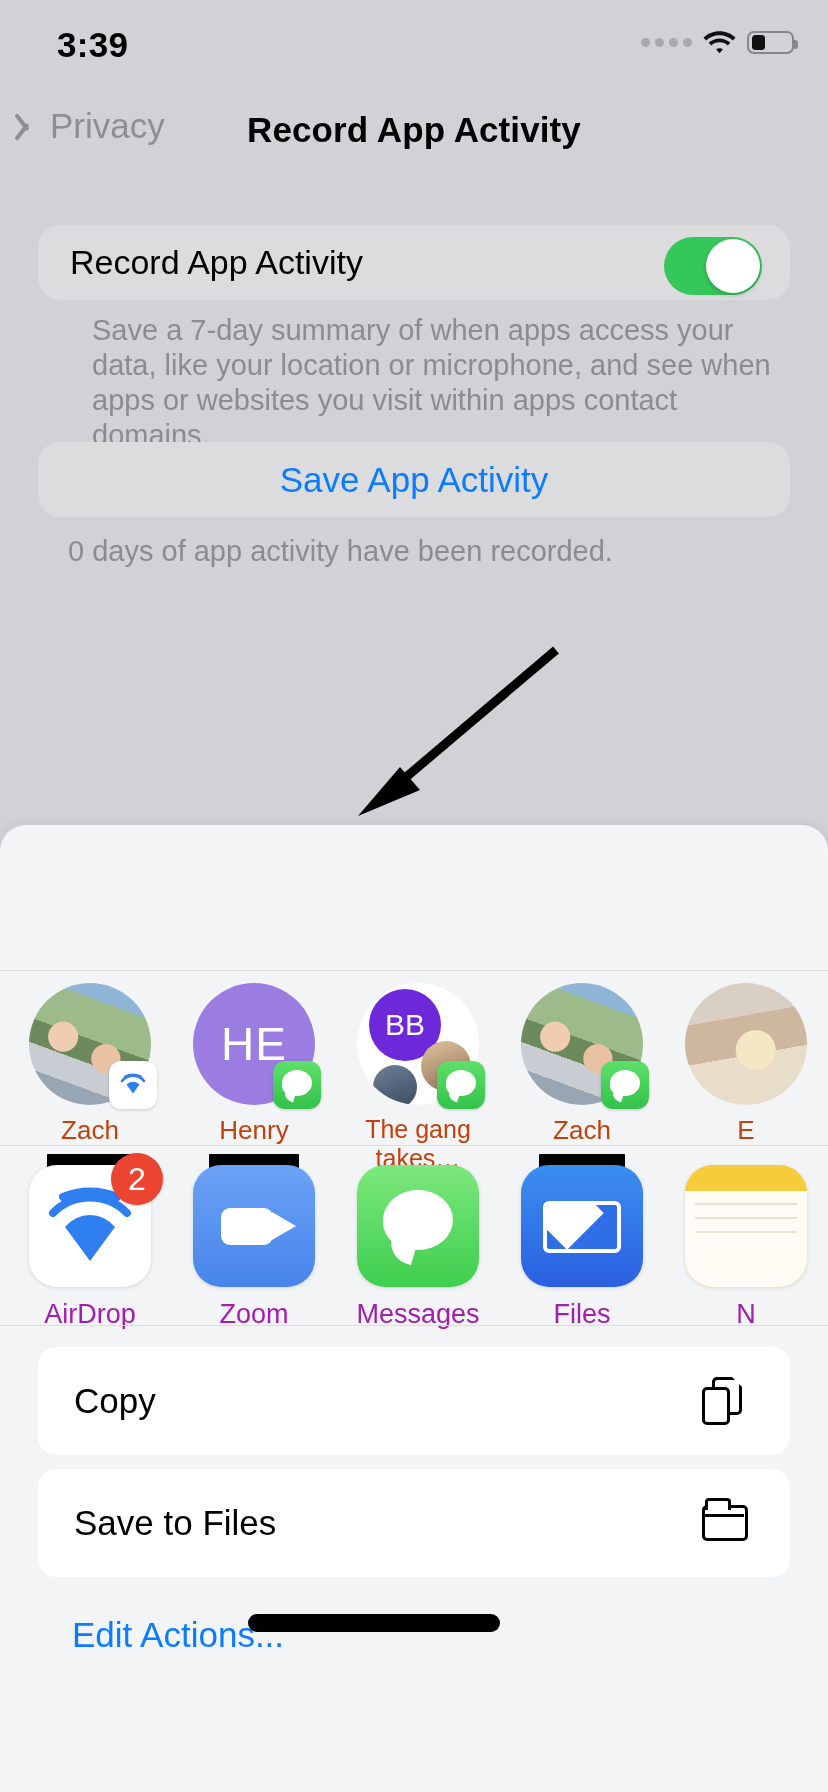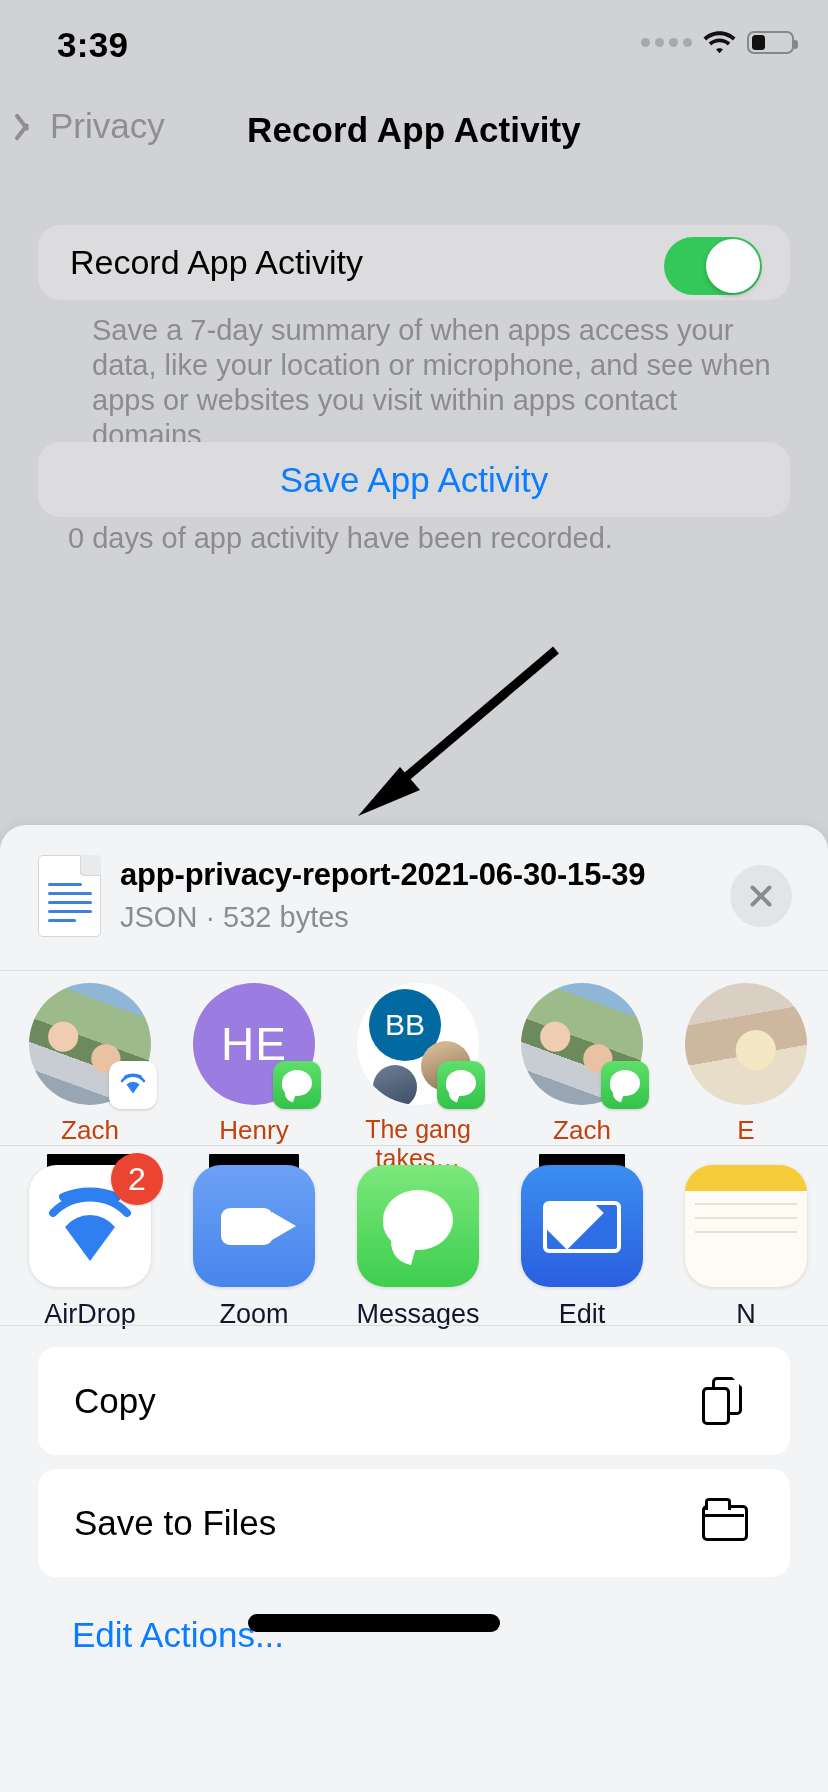--- a/index.html
+++ b/index.html
@@ -85,21 +85,21 @@
   }
   .footnote{
     position:absolute; left:68px; width:700px;
     font-size:29px; line-height:35px; color:#8b8b90;
   }
   .footnote-1{ top:313px;margin-left:24px; }
   .card-btn{
     top:442px; height:75px; display:flex; align-items:center; justify-content:center;
   }
   .card-btn .lbl{ font-size:35px; color:#0a7cff; }
-  .footnote-2{ top:521px; }
+  .footnote-2{ top:534px; }
 
   
   .share-sheet{
     position:absolute; left:0; top:825px; width:828px; height:967px;
     background:#f3f4f6; border-radius:26px 26px 0 0;
     box-shadow:0 -1px 14px rgba(0,0,0,0.07);
     overflow:hidden;
   }
 
   
@@ -203,41 +203,41 @@
       linear-gradient(170deg,#d9cfc2 0 30%, #cdb79f 30% 58%, #e8ddc9 58%);
   }
   .ph-purple{
     width:100%; height:100%; background:#9b7ce0;
     display:flex; align-items:center; justify-content:center;
     color:#fff; font-size:46px; letter-spacing:1px;
   }
   .grp{ position:absolute; left:0; top:0; width:122px; height:122px; }
   .grp .g-main{
     position:absolute; left:12px; top:6px; width:72px; height:72px; border-radius:50%;
-    background:#0369a1; color:#fff; font-size:30px;
+    background:#6d28d9; color:#fff; font-size:30px;
     display:flex; align-items:center; justify-content:center;
   }
   .grp .g-b{
     position:absolute; right:8px; bottom:14px; width:50px; height:50px; border-radius:50%;
     background:linear-gradient(160deg,#e0c39c,#8b6f55);
     overflow:hidden;
   }
   .grp .g-c{
     position:absolute; left:16px; bottom:-4px; width:44px; height:44px; border-radius:50%;
     background:linear-gradient(160deg,#6d7f98,#3b4a5e);
   }
 
   
   .apps-row{ position:absolute; left:0; top:340px; width:828px; height:150px; }
   .app{ position:absolute; top:0; width:164px; text-align:center; }
   .app-icon{
     position:relative; width:122px; height:122px; margin:0 auto; border-radius:28px;
     box-shadow:0 1px 4px rgba(0,0,0,0.12);
   }
-  .app-name{ margin-top:12px; font-size:27px; color:#0f172a; }
+  .app-name{ margin-top:12px; font-size:27px; color:#a21caf; }
   .ic-airdrop{ background:#fff; }
   .ic-zoom{ background:linear-gradient(180deg,#6ca2f5,#4785ec); }
   .ic-messages{ background:linear-gradient(180deg,#7ce87c,#3ece4e); }
   .ic-mail{ background:linear-gradient(180deg,#3b8ef0,#2a5fe0); }
   .ic-notes{ background:linear-gradient(180deg,#fbd85f,#f7cf3c); overflow:hidden; }
   .notes-top{ position:absolute; left:0; top:0; width:100%; height:26px; background:#f6cc3a; }
   .notes-body{ position:absolute; left:0; top:26px; width:100%; bottom:0; background:#fdfbf3; }
   .notes-body i{ display:block; height:2px; background:#e6e2d2; margin:12px 10px; }
   .app-badge{
     position:absolute; right:-12px; top:-12px; min-width:52px; height:52px;
@@ -367,37 +367,20 @@
 
   <div class="card card-btn">
     <span class="lbl">Save App Activity</span>
   </div>
 
   <div class="footnote footnote-2">0 days of app activity have been recorded.</div>
 </div>
 
 <div class="share-sheet">
 
-  <div class="file-row">
-    <div class="file-icon">
-      <div class="fold"></div>
-      <div class="lines">
-          <i></i>
-          <i></i>
-          <i></i>
-          <i></i>
-          <i></i>
-        </div>
-    </div>
-    <div class="file-name">app-privacy-report-2021-06-30-15-39</div>
-    <div class="file-meta">JSON · 532 bytes</div>
-    <div class="close-btn">
-      <span class="x"></span>
-    </div>
-  </div>
 
   <div class="hr hr-1"></div>
 
   <div class="contacts-row">
 
     <div class="contact" style="left:8px">
       <div class="avatar">
         <div class="photo">
             <div class="ph-zach"></div>
           </div>
@@ -493,21 +476,21 @@
       <div class="app-icon ic-messages">
         <span class="msg-bubble"></span>
       </div>
       <div class="app-name">Messages</div>
     </div>
 
     <div class="app" style="left:500px">
       <div class="app-icon ic-mail">
         <span class="mail-env"></span>
       </div>
-      <div class="app-name">Edit</div>
+      <div class="app-name">Files</div>
     </div>
 
     <div class="app" style="left:664px">
       <div class="app-icon ic-notes">
         <span class="notes-top"></span>
         <span class="notes-body">
             <i></i>
             <i></i>
             <i></i>
           </span>

